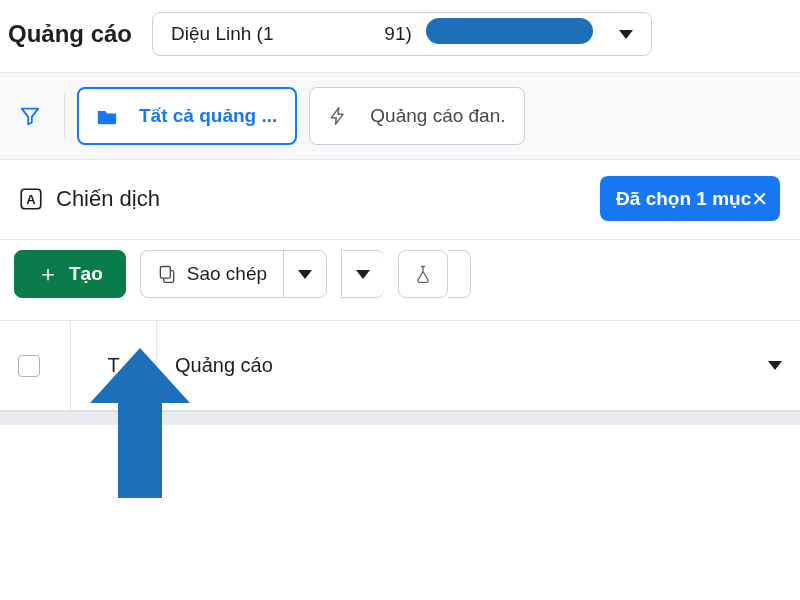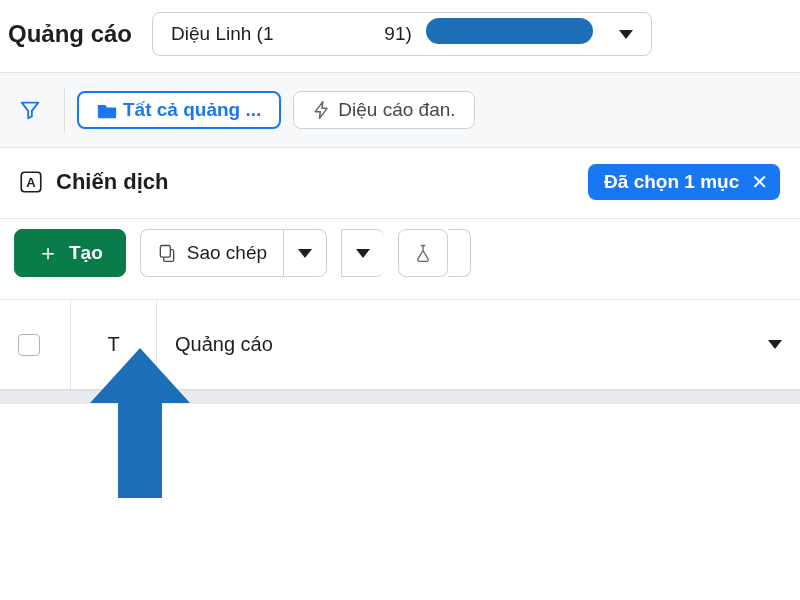--- a/index.html
+++ b/index.html
@@ -67,22 +67,22 @@
     border-bottom: 1px solid #e4e6eb;
   }
   .funnel-btn {
     width: 44px; height: 46px;
     display: flex; align-items: center; justify-content: center;
     border: none;
     cursor: pointer;
   }
   .divider-v { width: 1px; height: 44px; background: #d8dbdf; }
   .chip {
-    display: flex; align-items: center; gap: 6px;
-    height: 38px;
+    display: flex; align-items: center; gap: 22px;
+    height: 58px;
     padding: 0 18px;
     border: 1.5px solid #ccd0d5;
     border-radius: 8px;
     background: #fff;
     font-size: 19px;
     color: #444950;
     cursor: pointer;
     white-space: nowrap;
   }
   .chip.active {
@@ -91,29 +91,29 @@
     font-weight: 700;
   }
 
   
   .table-header {
     display: flex; align-items: center; justify-content: space-between;
     padding: 16px 20px 18px 18px;
     border-bottom: 1px solid #e4e6eb;
   }
   .th-left { display: flex; align-items: center; gap: 12px; }
-  .th-title { font-size: 22px; font-weight: 700; }
+  .th-title { font-size: 22px; font-weight: 400; }
   .sel-badge {
-    display: flex; align-items: center; gap: 12px;
+    display: flex; align-items: center; 
     background: #1877f2;
     color: #fff;
     font-weight: 700;
     font-size: 19px;
     border-radius: 8px;
-    height: 36px;
+    height: 45px;
     padding: 0 12px 0 16px;
     cursor: default;
   }
   .sel-close {
     font-size: 20px; line-height: 1; cursor: pointer; font-weight: 400;
   }
 
   
   .toolbar {
     display: flex; align-items: center; gap: 14px;
@@ -214,21 +214,21 @@
       <path d="M2 4h7l2 3h11v11a2 2 0 0 1-2 2H2a2 2 0 0 1-2-2V4z" transform="translate(1 0)" fill="#1877f2"></path>
     </svg>
     <span>Tất cả quảng ...</span>
   </div>
 
 
   <div class="chip">
     <svg width="20" height="22" viewBox="0 0 24 24">
       <path d="M13 2 4 14h6l-1 8 9-12h-6l1-8z" fill="none" stroke="#606770" stroke-width="1.8" stroke-linejoin="round"></path>
     </svg>
-    <span>Diệu cáo đan.</span>
+    <span>Quảng cáo đan.</span>
   </div>
 </div>
 
 <div class="table-header">
   <div class="th-left">
     <svg width="26" height="26" viewBox="0 0 24 24">
       <rect x="3" y="3" width="18" height="18" rx="3" fill="none" stroke="#1c1e21" stroke-width="1.5"></rect>
       <text x="12" y="17" font-size="12" font-weight="700" text-anchor="middle" fill="#1c1e21">A</text>
     </svg>
     <span class="th-title">Chiến dịch</span>

